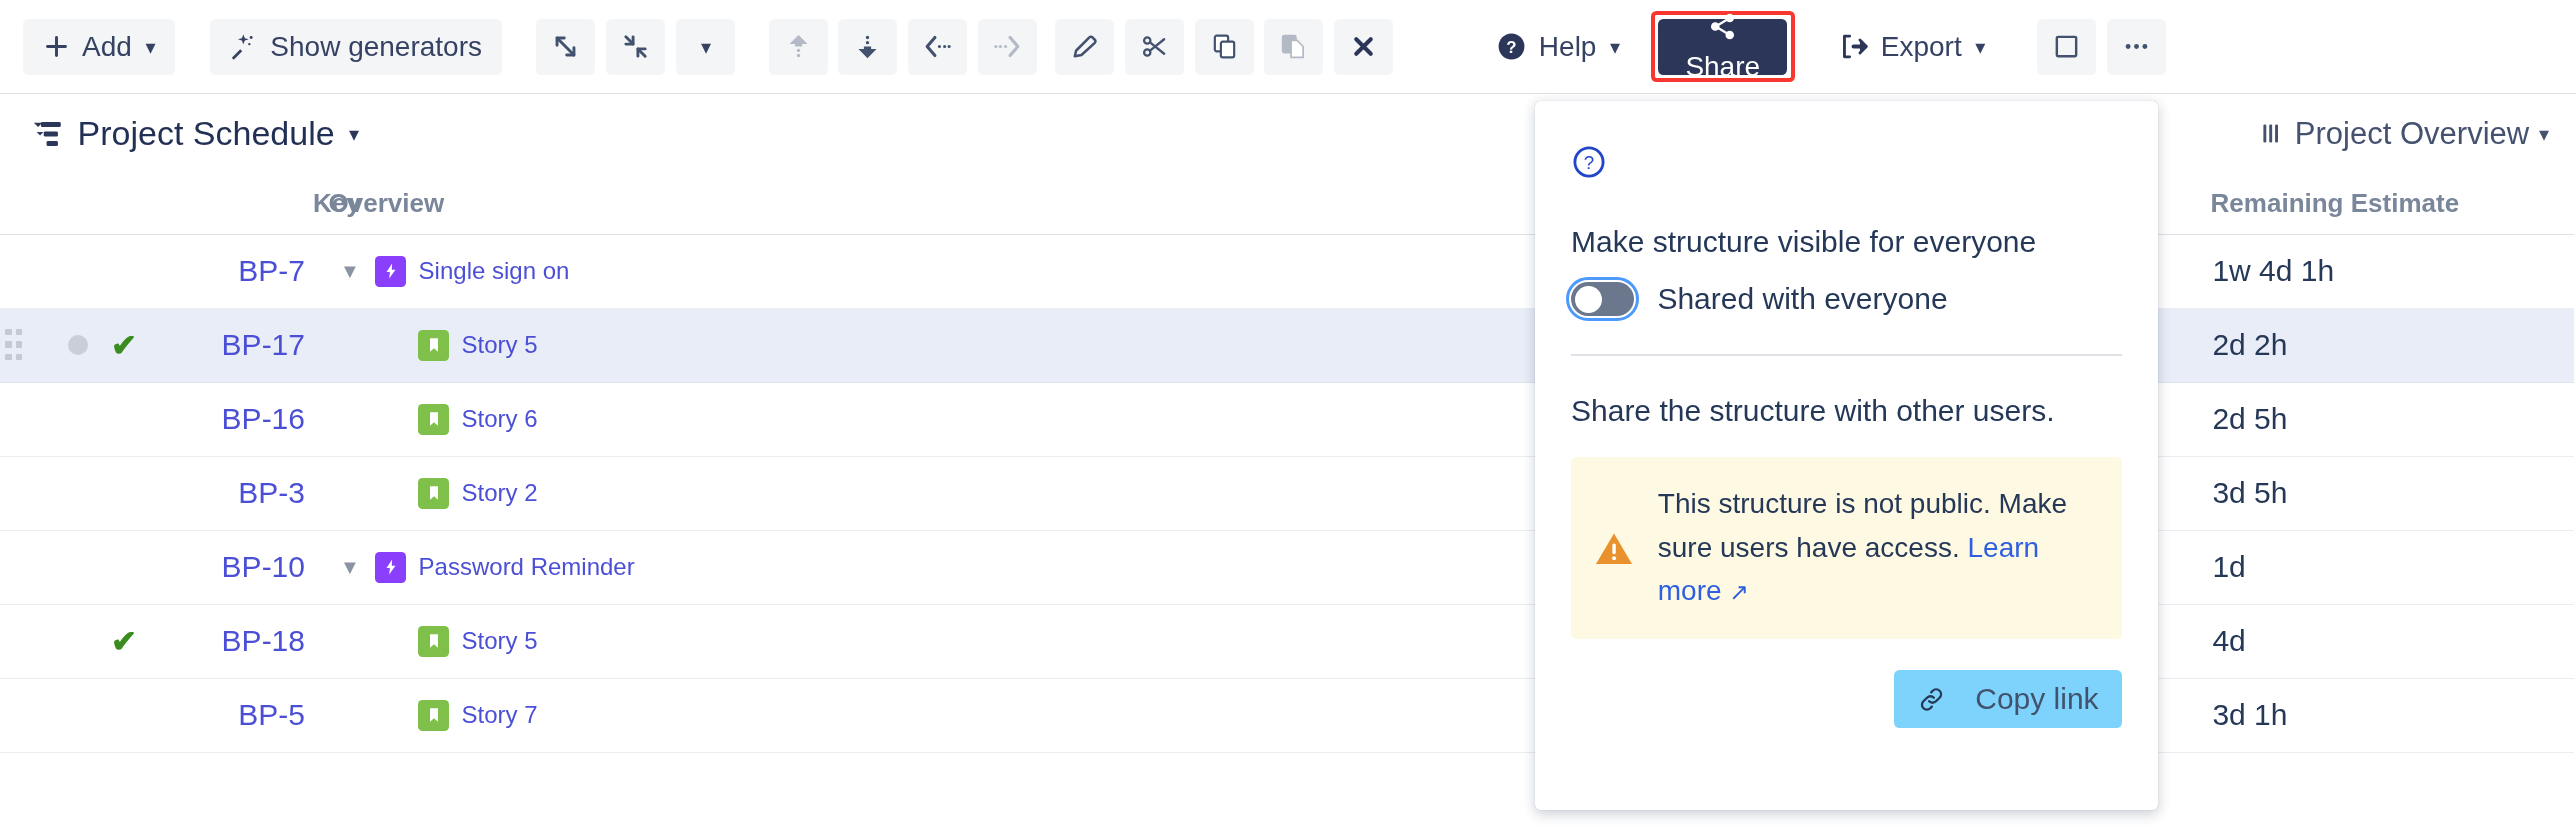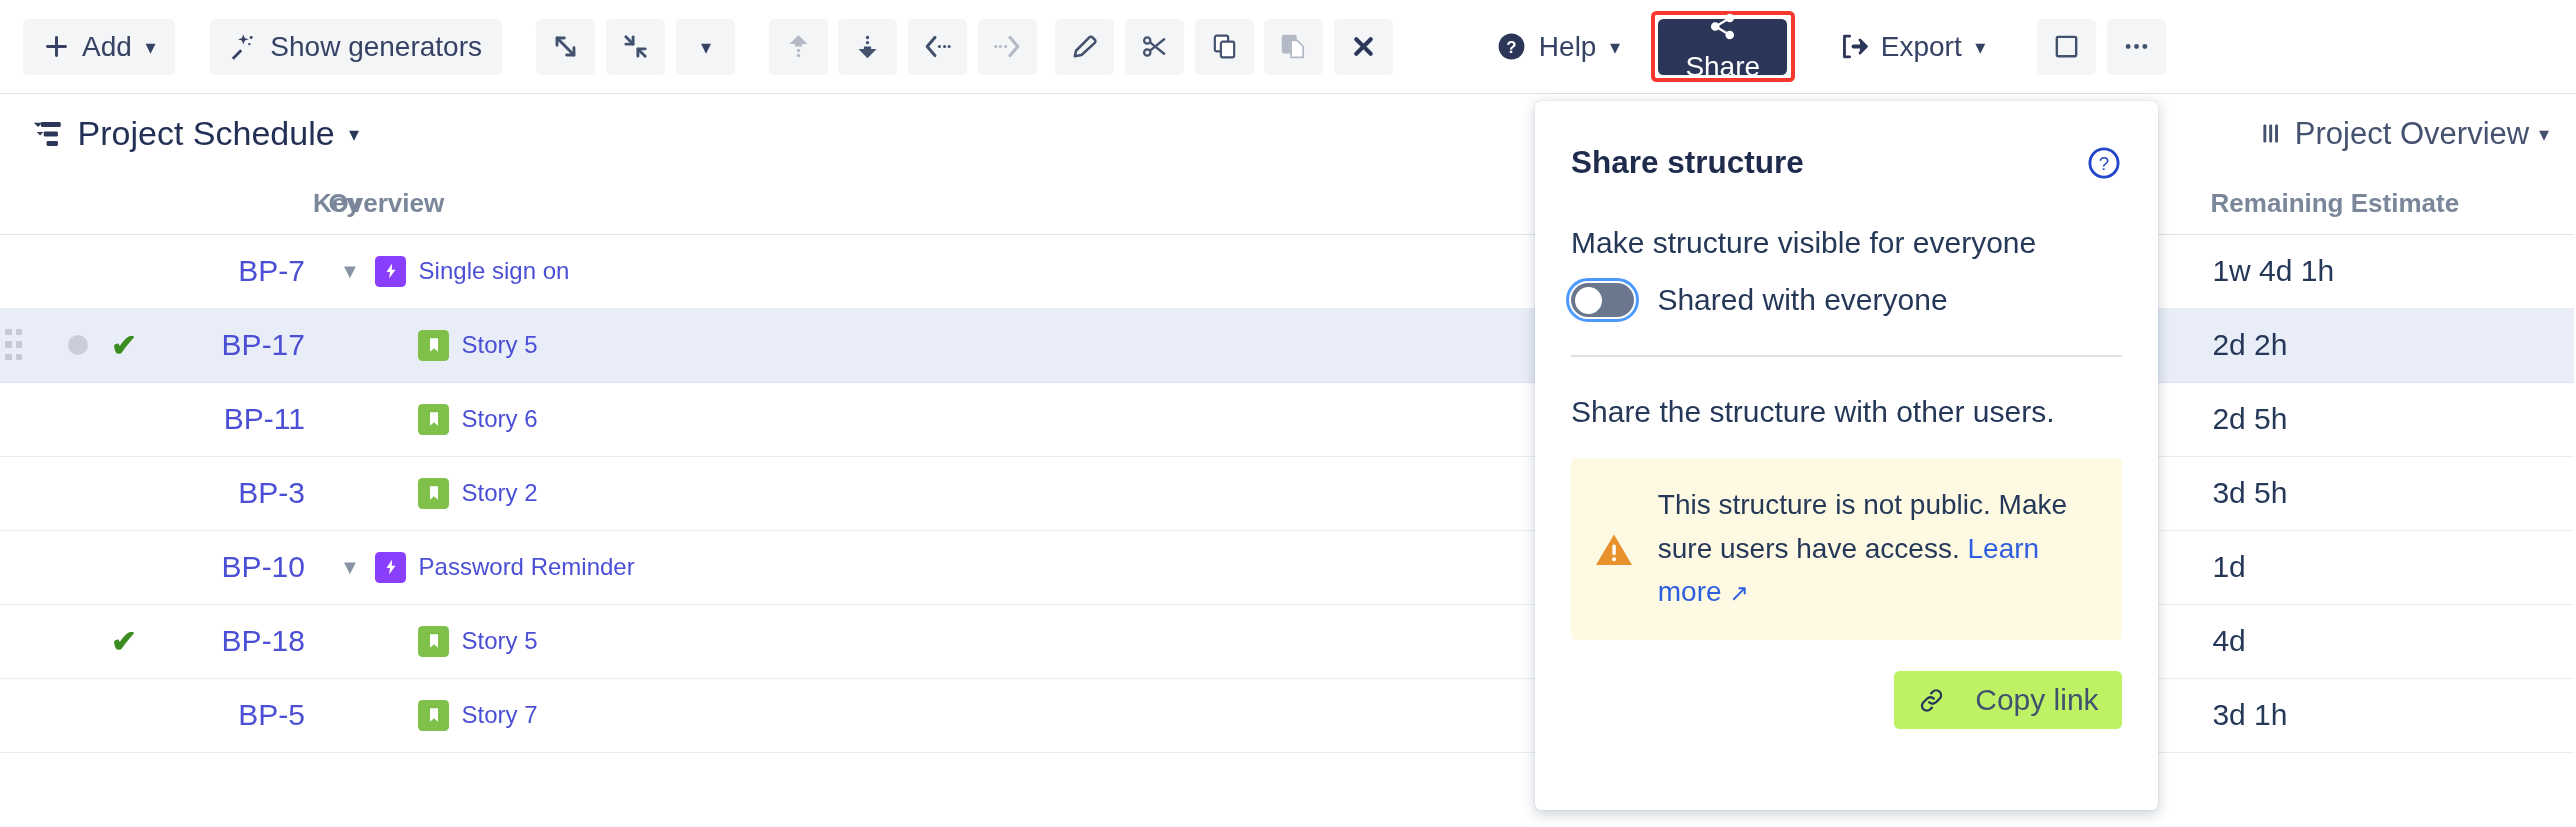--- a/index.html
+++ b/index.html
@@ -195,21 +195,21 @@
     padding: 25px 23.4px 27px 23.4px;
     display: flex; gap: 23.4px; align-items: center;
     min-height: 169px;
   }
   .warn-text { font-size: 28px; color: #253858; line-height: 1.55; }
   .learnmore { color: #2f5fe0; text-decoration: none; font-weight: normal; }
   .ext-arrow { color:#2f5fe0; font-size: 23.4px; }
 
   .sp-foot { display:flex; justify-content: flex-end; margin-top: 31px; }
   .copy-btn {
-    background: #bef264; border: none; border-radius: 5.4px;
+    background: #7dd3fc; border: none; border-radius: 5.4px;
     height: 58px; padding: 0 23.4px;
     display: flex; align-items: center; gap: 29px;
     font-size: 30px; color: #42526e; cursor: pointer;
     font-family: "Liberation Sans", sans-serif;
   }
 
   
   .occluded-chev {
     position: absolute; left: 2103px; top: 173px;
     color:#45526f; font-size: 31px; z-index: 5;
@@ -529,21 +529,21 @@
             </div>
           </td>
           <td class="c-stat"><span class="badge b-done" style="margin-left: 16px;">DONE</span></td>
           <td class="c-orig"></td>
           <td class="c-rem">2d 2h</td>
         </tr>
         <tr>
           <td class="c-grip"></td>
           <td class="c-dot"></td>
           <td class="c-check"></td>
-          <td class="c-key"><span class="keylink">BP-11</span></td>
+          <td class="c-key"><span class="keylink">BP-16</span></td>
           <td class="c-sum">
             <div class="sumcell">
               <span class="indent" style="width: 43px;"></span>
               <span class="expand"></span>
               <span class="typeicon ti-story">
                 <svg width="16" height="18" viewBox="0 0 24 24" fill="#ffffff">
                   <path d="M6 2h12v20l-6-5.2L6 22z"></path>
                 </svg>
               </span>
               <span class="sumlink">Story 6</span>
@@ -638,21 +638,20 @@
           <td class="c-stat"><span class="badge b-todo" style="margin-left: 16px;">TO DO</span></td>
           <td class="c-orig"></td>
           <td class="c-rem">3d 1h</td>
         </tr>
       </tbody>
   </table>
 </div>
 
 <div id="share-popup">
   <div class="sp-head">
-    <div class="sp-title">Share structure</div>
     <div class="sp-help">
       <svg width="36" height="36" viewBox="0 0 24 24" fill="none" stroke="#2346c8" stroke-width="1.9">
         <circle cx="12" cy="12" r="9.4"></circle>
         <text x="12" y="16.6" font-size="12.5" font-family="Liberation Sans, sans-serif" fill="#2346c8" stroke="none" text-anchor="middle">?</text>
       </svg>
     </div>
   </div>
 
   <div class="sp-sub">Make structure visible for everyone</div>
 

